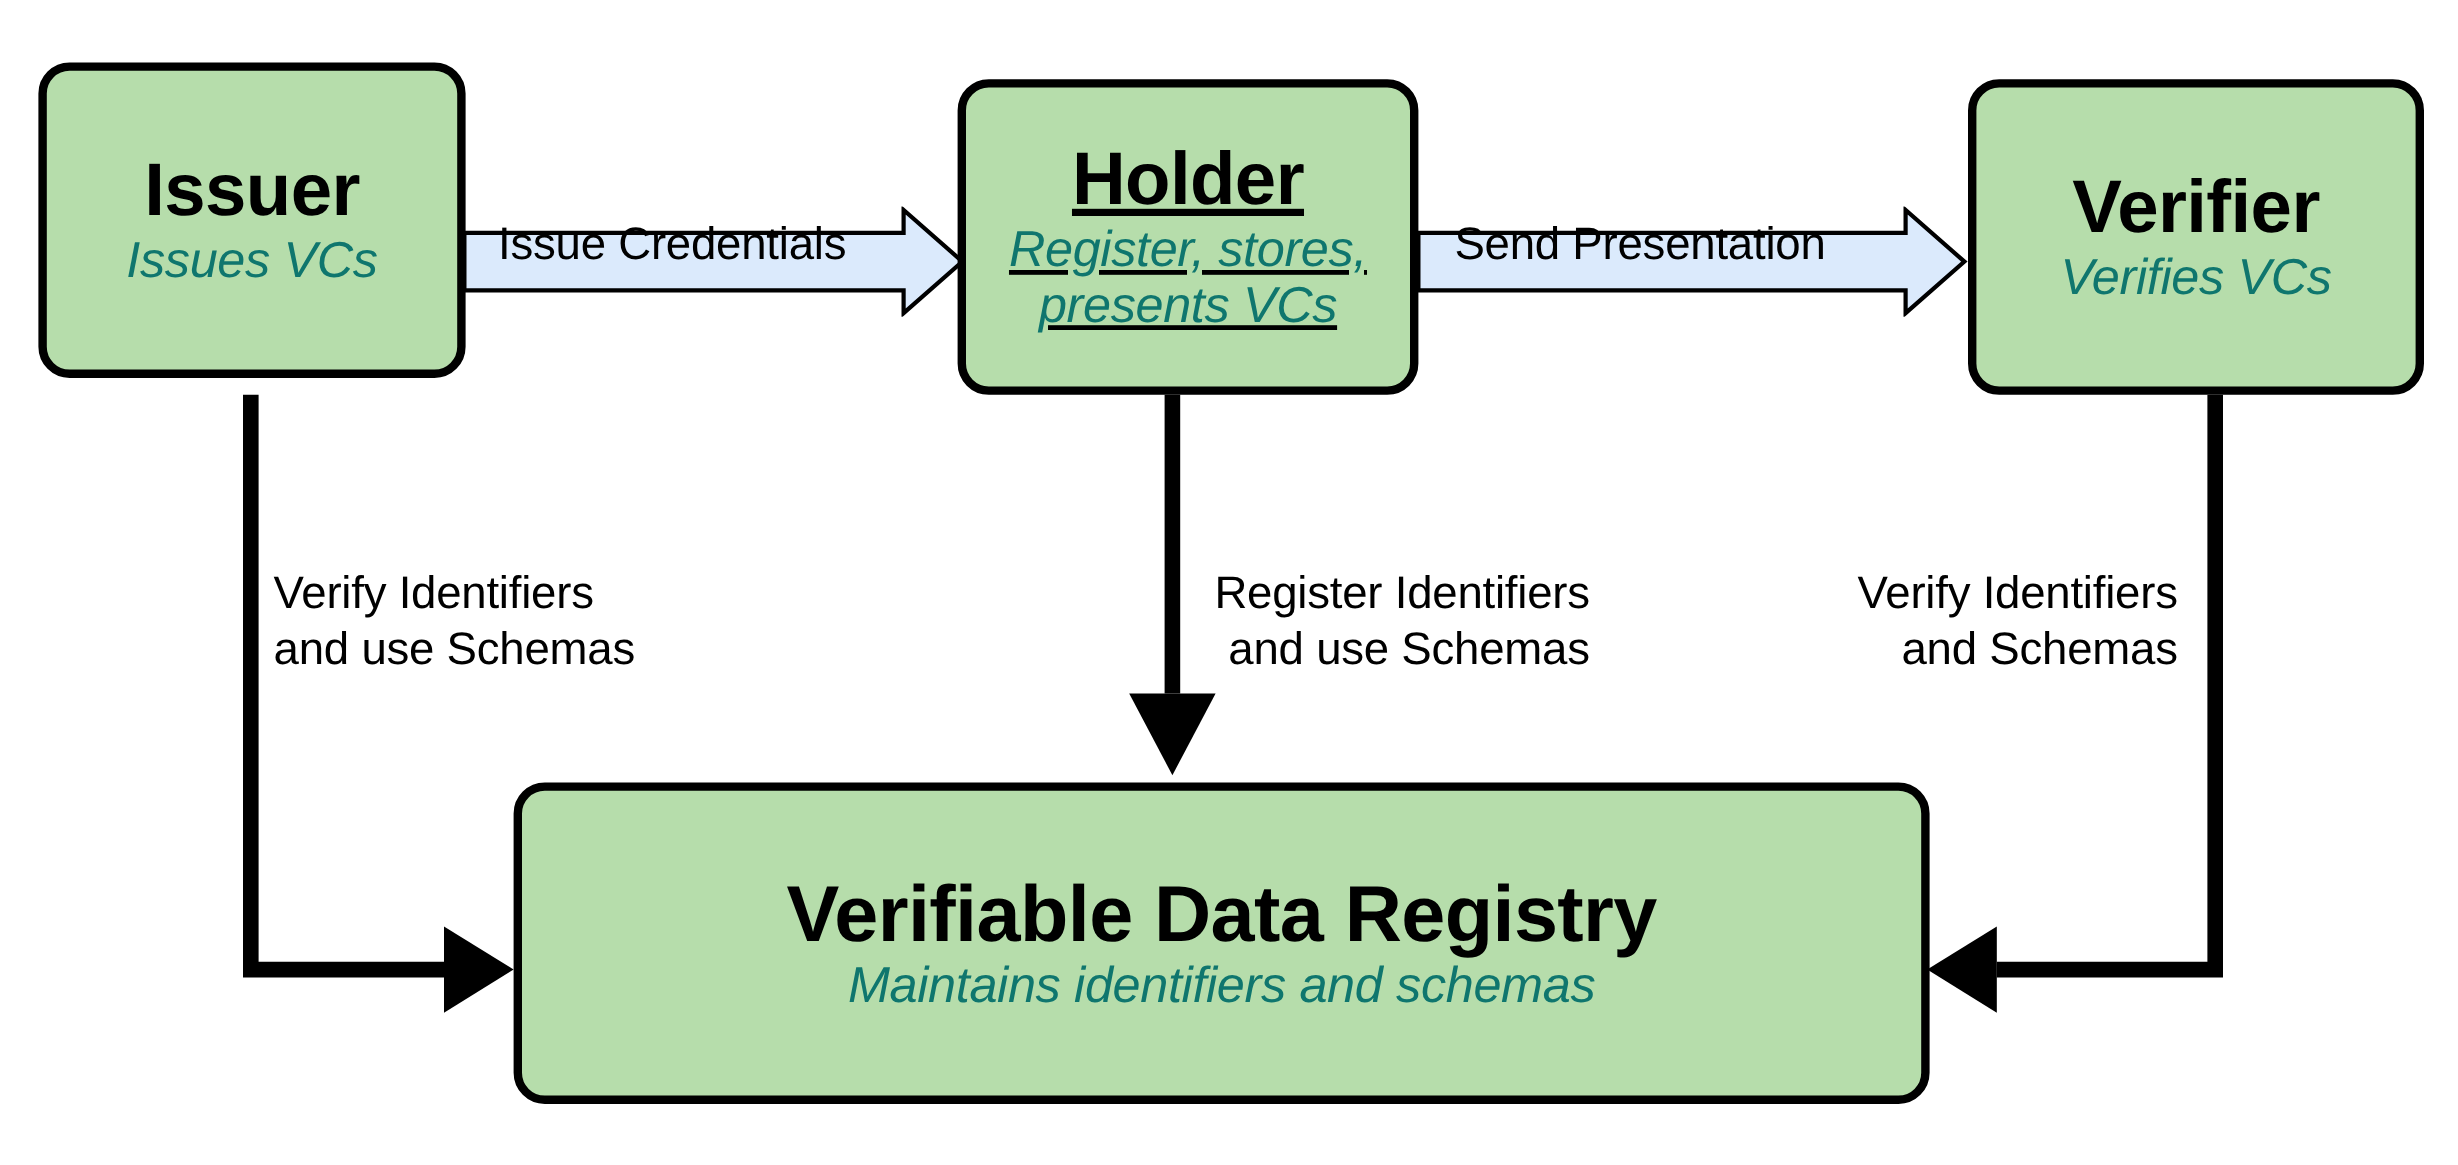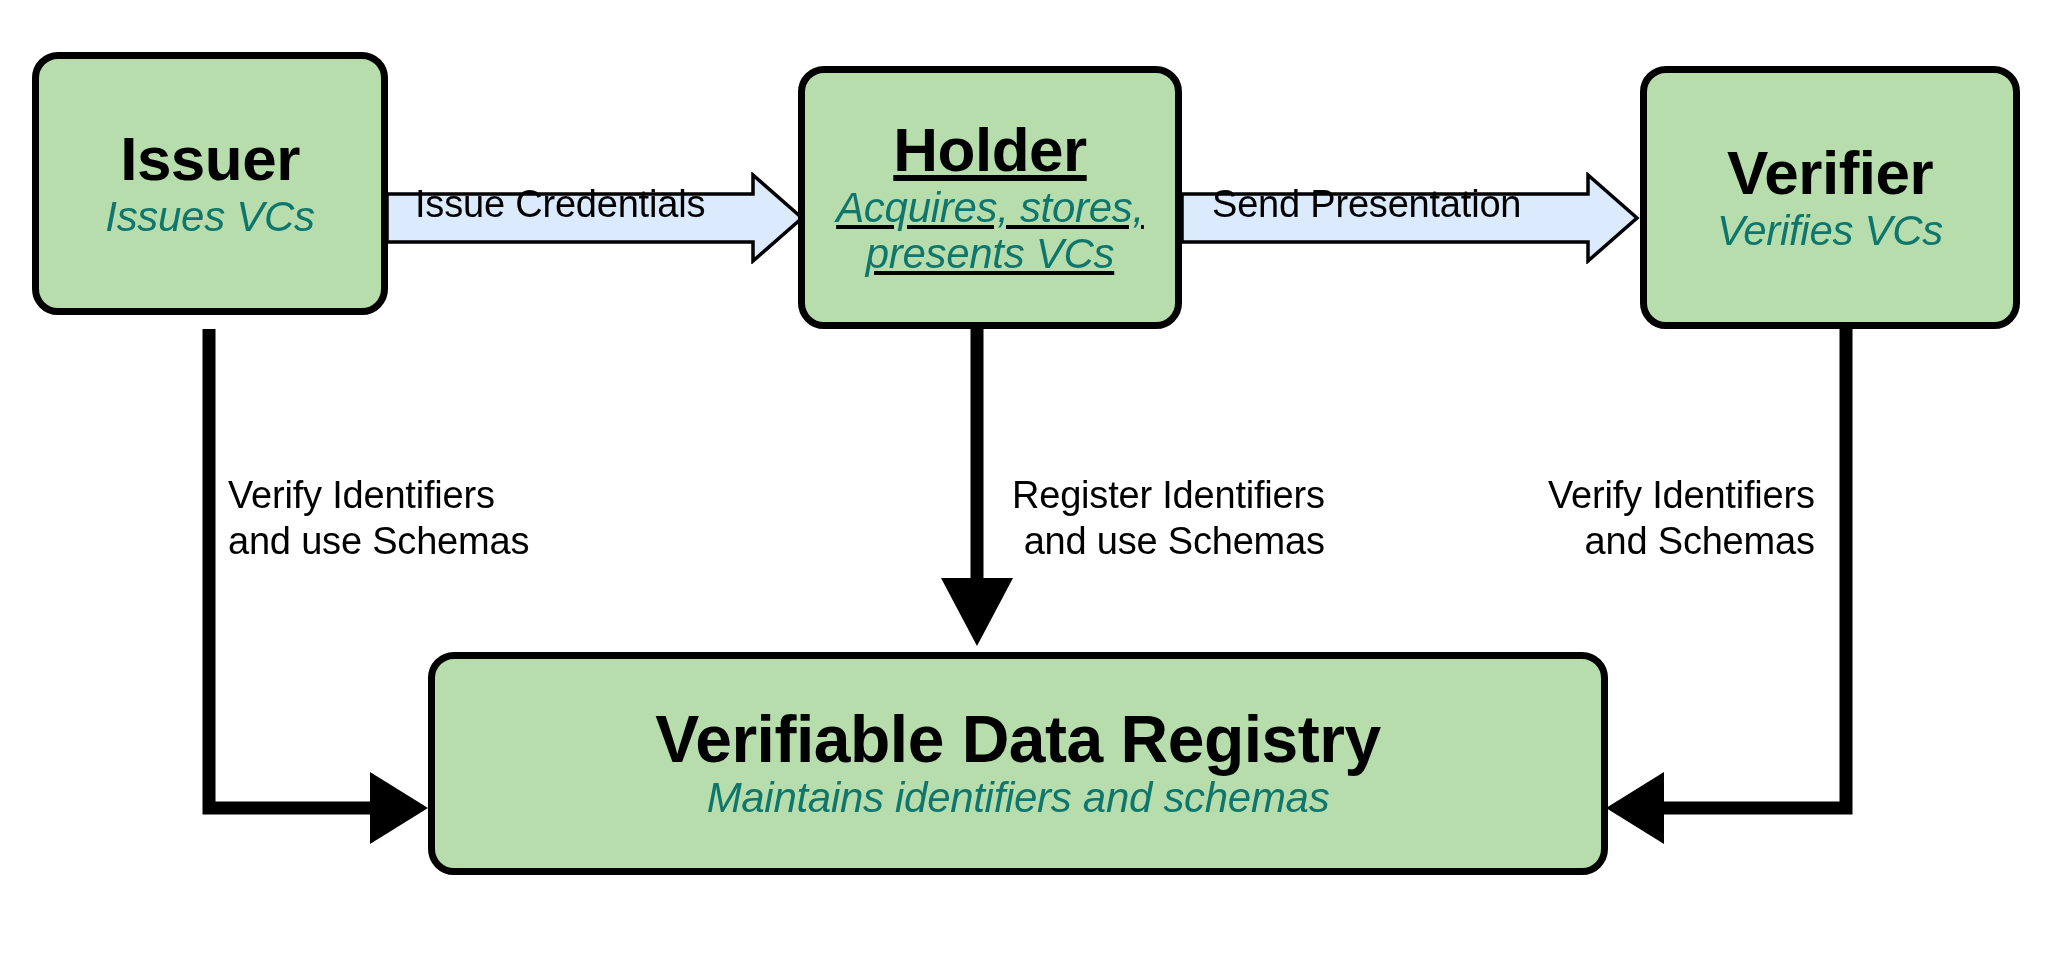--- a/index.html
+++ b/index.html
@@ -77,21 +77,21 @@
     width: 380px;
     height: 263px;
   }
   #node-verifier .node-title { font-size: 62px; }
   #node-verifier .node-sub   { font-size: 42px; margin-top: 4px; }
 
   #node-registry {
     left: 428px;
     top: 652px;
     width: 1180px;
-    height: 223px;
+    height: 268px;
   }
   #node-registry .node-title { font-size: 66px; }
   #node-registry .node-sub   { font-size: 42px; margin-top: 2px; }
 
   
   .banner-arrow {
     position: absolute;
     z-index: 2;
   }
   .banner-label {
@@ -163,21 +163,21 @@
   <div class="path-label" id="label-verifier-vdr" style="white-space: pre;">Verify Identifiers
 and Schemas</div>
 
   <div class="node-box" id="node-issuer">
     <div class="node-title">Issuer</div>
     <div class="node-sub">Issues VCs</div>
   </div>
 
   <div class="node-box" id="node-holder">
     <div class="node-title">Holder</div>
-    <div class="node-sub" style="white-space: pre;">Acquires, stores,
+    <div class="node-sub" style="white-space: pre;">Register, stores,
 presents VCs</div>
   </div>
 
   <div class="node-box" id="node-verifier">
     <div class="node-title">Verifier</div>
     <div class="node-sub">Verifies VCs</div>
   </div>
 
   <div class="node-box" id="node-registry">
     <div class="node-title">Verifiable Data Registry</div>

